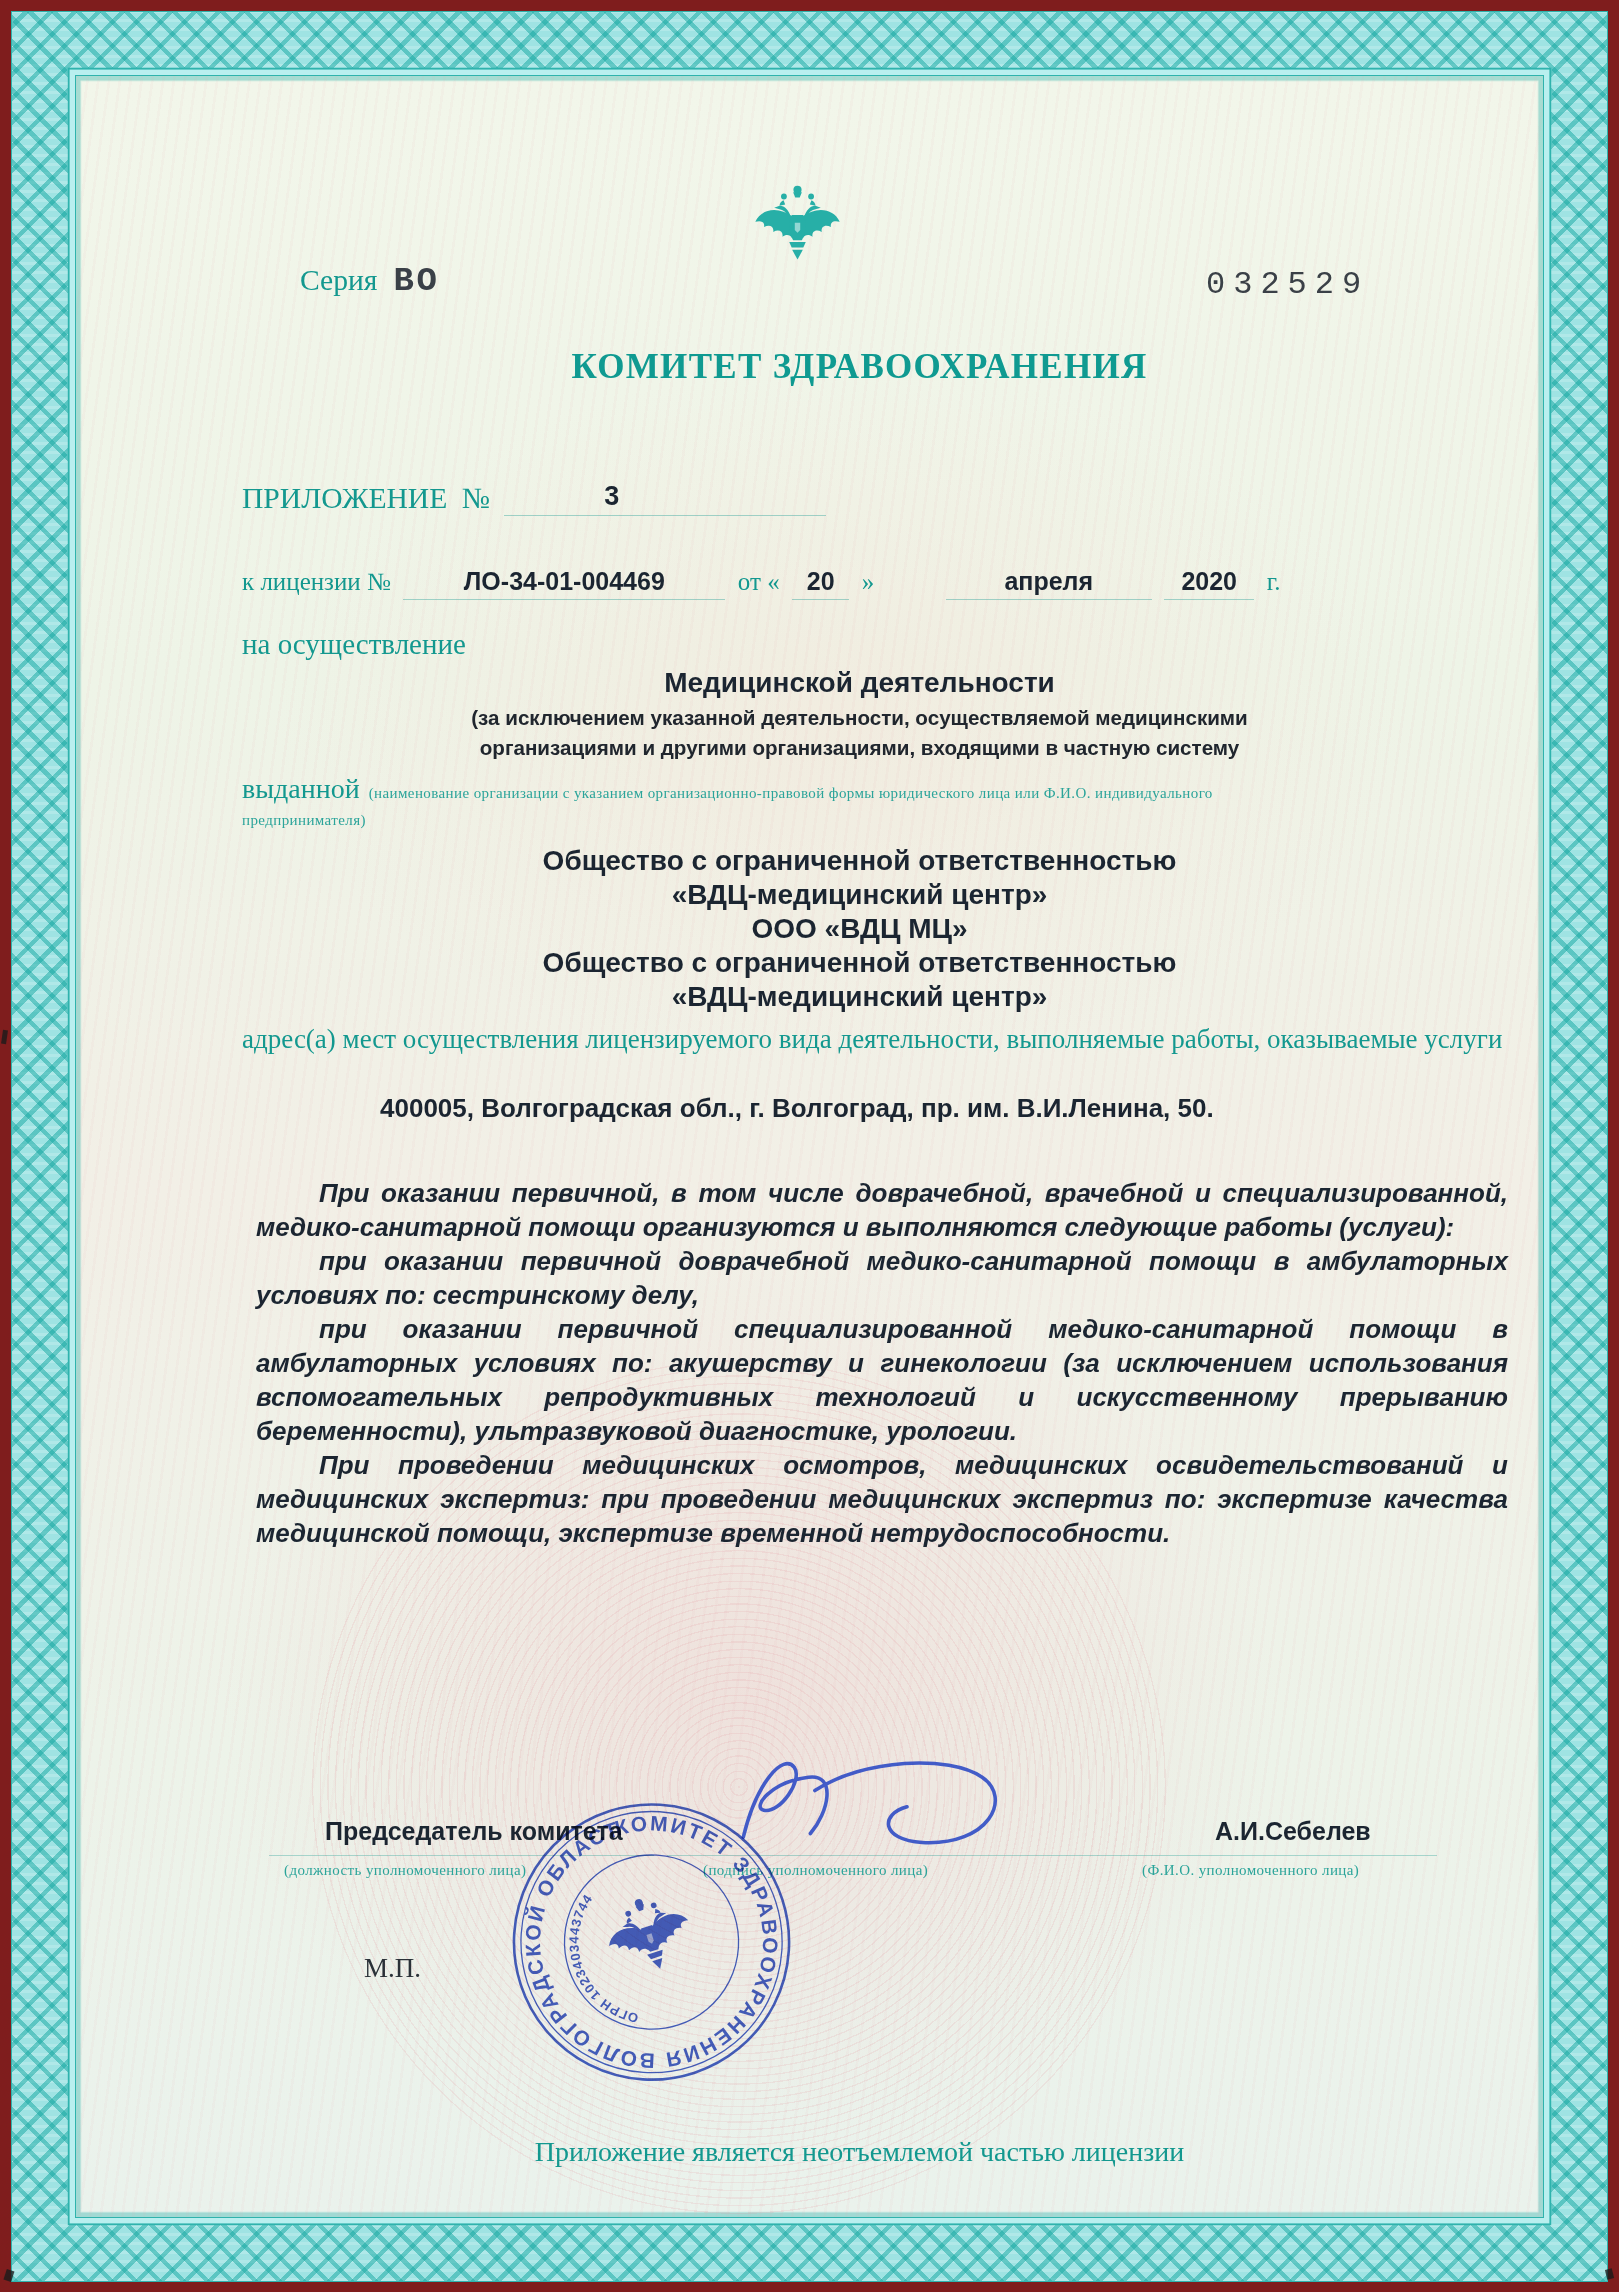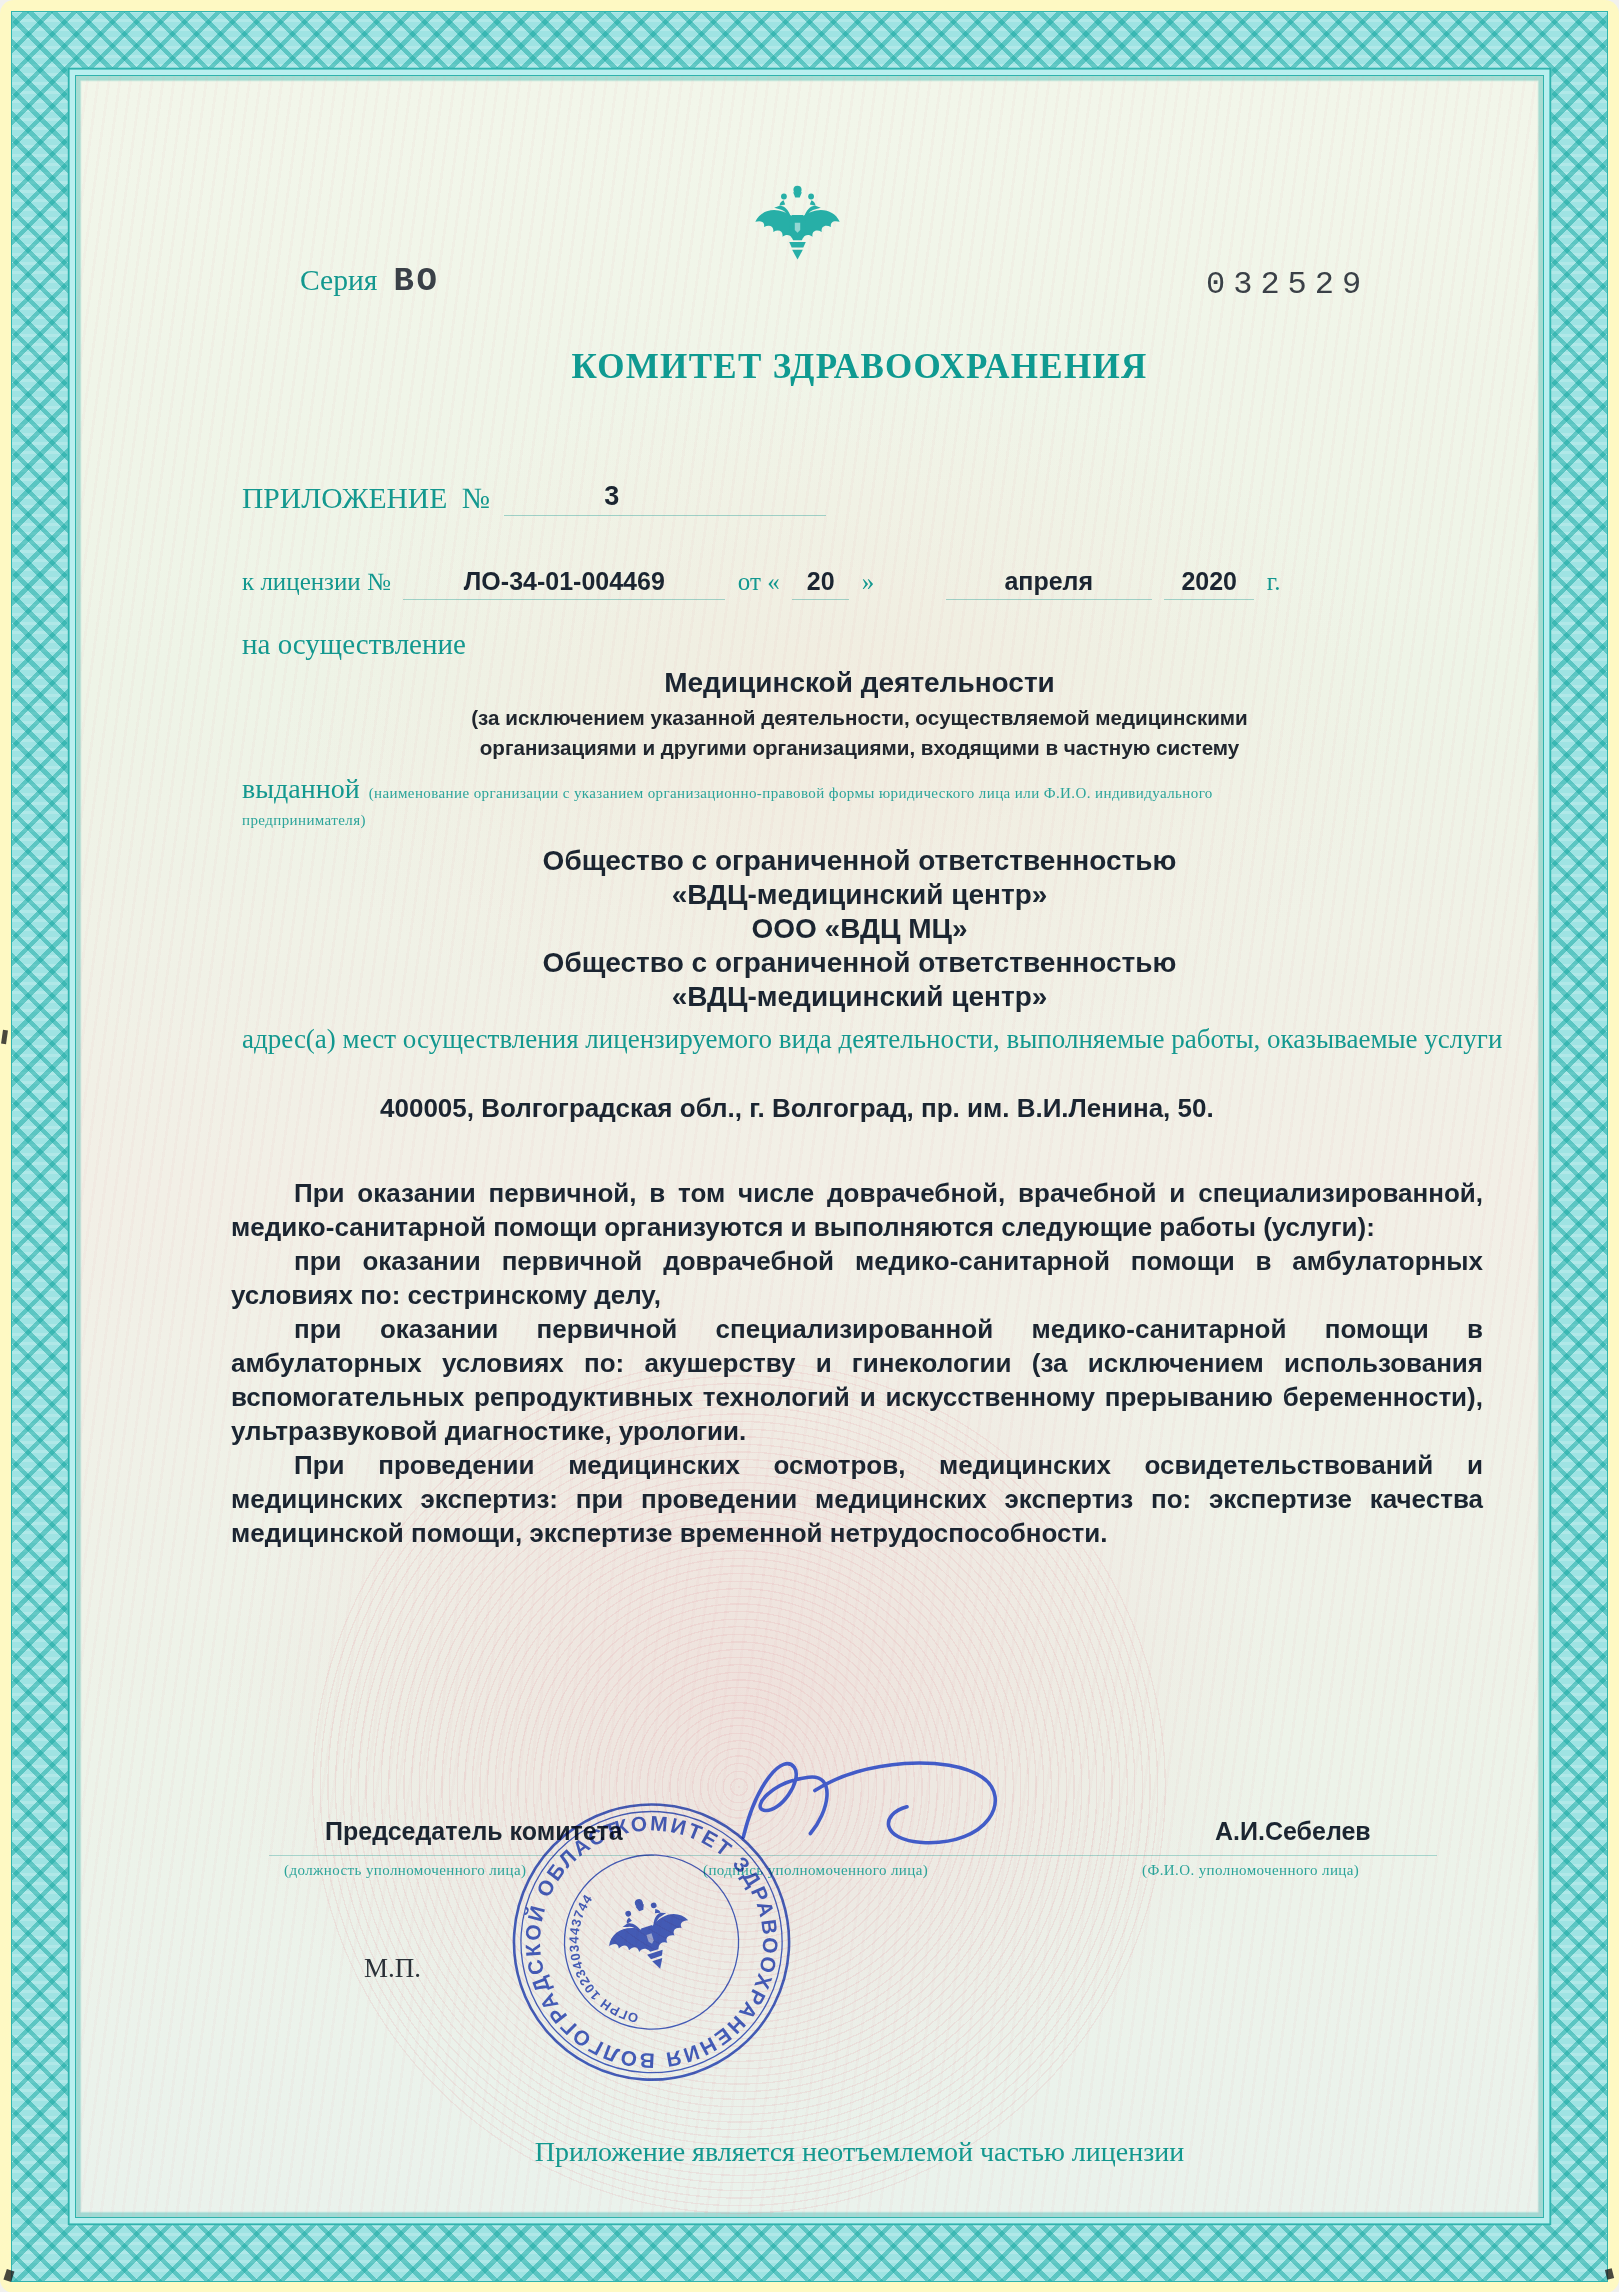--- a/index.html
+++ b/index.html
@@ -1,18 +1,18 @@
 <!DOCTYPE html>
 <html style="font-size:14.3px"><head>
 <meta charset="utf-8">
 <style>
   * { box-sizing: border-box; }
   body { margin: 0; background: #f1f1ee; font-family: "Liberation Sans", sans-serif; }
 
-  .page { position: relative; width: 1619px; height: 2293px; background: #fef9c3; overflow: hidden; border-radius: 14px; }
+  .page { position: relative; width: 1619px; height: 2293px; background: #7f1d1d; overflow: hidden; }
 
   
   .frame {
     position: absolute; inset: 10.7px;
     background-color: #9fe3e3;
     background-image:
       repeating-linear-gradient(45deg,  rgba(23,168,162,.50) 0 4.5px, rgba(23,168,162,0) 4.5px 17px),
       repeating-linear-gradient(-45deg, rgba(23,168,162,.50) 0 4.5px, rgba(23,168,162,0) 4.5px 17px),
       repeating-linear-gradient(0deg,   rgba(255,255,255,.18) 0 2.7px, rgba(255,255,255,0) 2.7px 9px);
     border: 1.8px solid #2fb3ad;
@@ -78,21 +78,21 @@
 
   .issued-row { left: 166px; top: 697px; width: 1299px; white-space: nowrap; }
   .issued-row .lbl { font-size: 28px; margin-right: 9px; }
   .cap2 { left: 166px; top: 736px; }
 
   .org-block { left: 143px; top: 768px; width: 1281px; text-align: center; font-size: 28px; line-height: 34px; }
 
   .addr-label { left: 166px; top: 946px; width: 1272px; font-size: 27px; line-height: 35px; }
   .addr-value { left: 304px; top: 1017px; font-size: 26px; }
 
-  .body-text { left: 155px; top: 1100px; width: 1252px; }
+  .body-text { left: 180px; top: 1100px; width: 1252px; font-style: italic; }
   .body-text p { margin: 0; text-indent: 63px; font-size: 26px; line-height: 34px;
                  text-align: justify; font-weight: 700; color: #1b2531;
                  font-family: "Liberation Sans", sans-serif; }
 
   .sign-title  { left: 249px;  top: 1741px; font-size: 25px; }
   .signer-name { left: 1139px; top: 1741px; font-size: 25px; }
   .sig-line { height: 0; border-top: 1.8px solid rgba(34,158,150,.35); top: 1779px; }
   .line-a { left: 193px;  width: 385px; }
   .line-b { left: 591px;  width: 448px; }
   .line-c { left: 1039px; width: 322px; }

